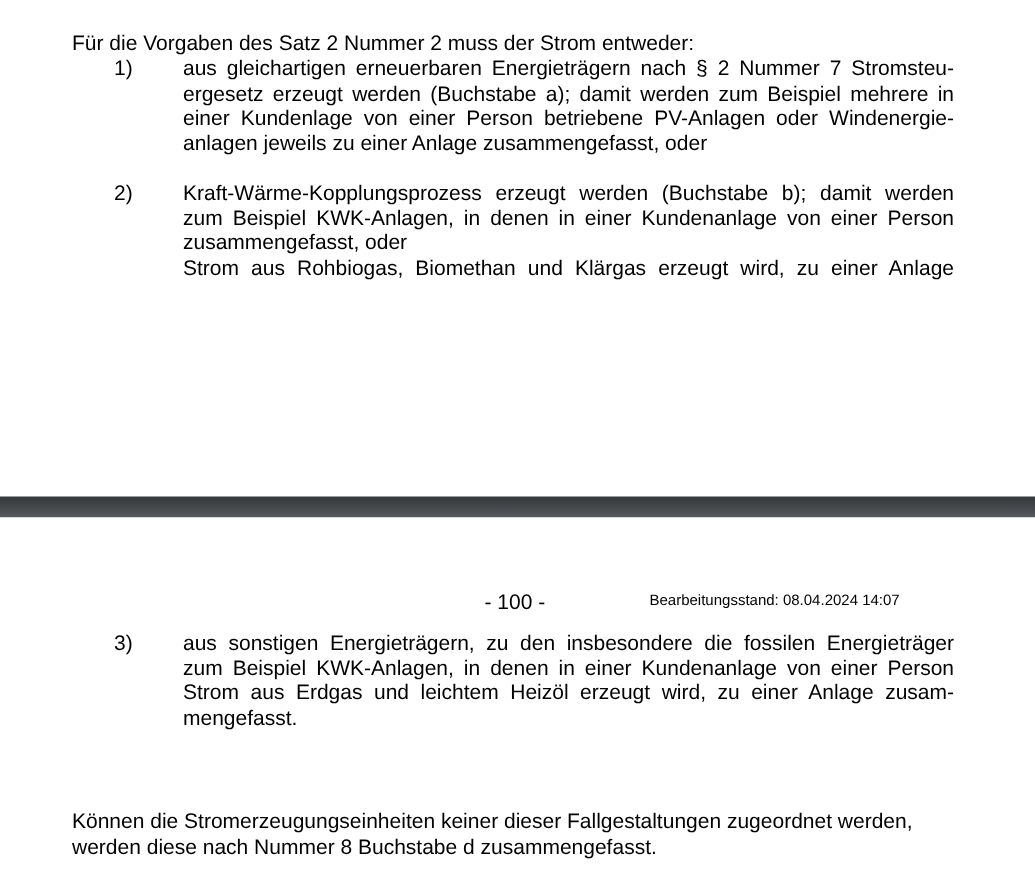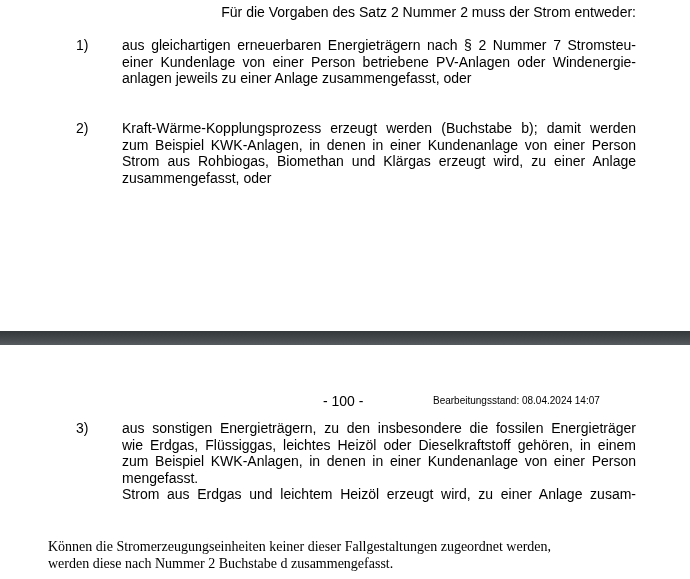--- a/index.html
+++ b/index.html
@@ -84,60 +84,60 @@
       left: 432px;
       top: 2px;
       font-size: 10px;
     }
     .para .ln { display: block; white-space: nowrap; }
   </style>
 </head>
 <body>
 
 <div class="page page-top">
-  <div class="para" style="top:4px;text-align:right;">
+  <div class="para" style="top:20px;">
     <span class="ln">Für die Vorgaben des Satz 2 Nummer 2 muss der Strom entweder:</span>
   </div>
 
   <div class="item" style="top:37px;">
     <span class="item-num">1)</span>
     <div class="item-text">
       <span class="ln">aus gleichartigen erneuerbaren Energieträgern nach § 2 Nummer 7 Stromsteu-</span>
+      <span class="ln">ergesetz erzeugt werden (Buchstabe a); damit werden zum Beispiel mehrere in</span>
       <span class="ln">einer Kundenlage von einer Person betriebene PV-Anlagen oder Windenergie-</span>
       <span class="ln last">anlagen jeweils zu einer Anlage zusammengefasst, oder</span>
     </div>
   </div>
 
   <div class="item" style="top:120px;">
     <span class="item-num">2)</span>
     <div class="item-text">
       <span class="ln">Kraft-Wärme-Kopplungsprozess erzeugt werden (Buchstabe b); damit werden</span>
       <span class="ln">zum Beispiel KWK-Anlagen, in denen in einer Kundenanlage von einer Person</span>
+      <span class="ln last">zusammengefasst, oder</span>
       <span class="ln">Strom aus Rohbiogas, Biomethan und Klärgas erzeugt wird, zu einer Anlage</span>
-      <span class="ln last">zusammengefasst, oder</span>
     </div>
   </div>
 </div>
 
 <div class="separator"></div>
 
 <div class="page page-bottom"></div>
 
 <div class="header-line">
   <span class="page-number">- 100 -</span>
   <span class="status">Bearbeitungsstand: 08.04.2024  14:07</span>
 </div>
 
 <div class="item" style="top:420px;">
   <span class="item-num">3)</span>
   <div class="item-text">
     <span class="ln">aus sonstigen Energieträgern, zu den insbesondere die fossilen Energieträger</span>
-    <span class="ln">wie Erdgas, Flüssiggas, leichtes Heizöl oder Dieselkraftstoff gehören, in einem</span>
     <span class="ln">zum Beispiel KWK-Anlagen, in denen in einer Kundenanlage von einer Person</span>
+    <span class="ln">Strom aus Erdgas und leichtem Heizöl erzeugt wird, zu einer Anlage zusam-</span>
     <span class="ln last">mengefasst.</span>
-    <span class="ln">Strom aus Erdgas und leichtem Heizöl erzeugt wird, zu einer Anlage zusam-</span>
   </div>
 </div>
 
-<div class="para" style="top:539px; width:592px;font-family:Liberation Serif, serif;">
+<div class="para" style="top:539px; width:592px;">
   <span class="ln">Können die Stromerzeugungseinheiten keiner dieser Fallgestaltungen zugeordnet werden,</span>
-  <span class="ln">werden diese nach Nummer 2 Buchstabe d zusammengefasst.</span>
+  <span class="ln">werden diese nach Nummer 8 Buchstabe d zusammengefasst.</span>
 </div>
 
 </body></html>

